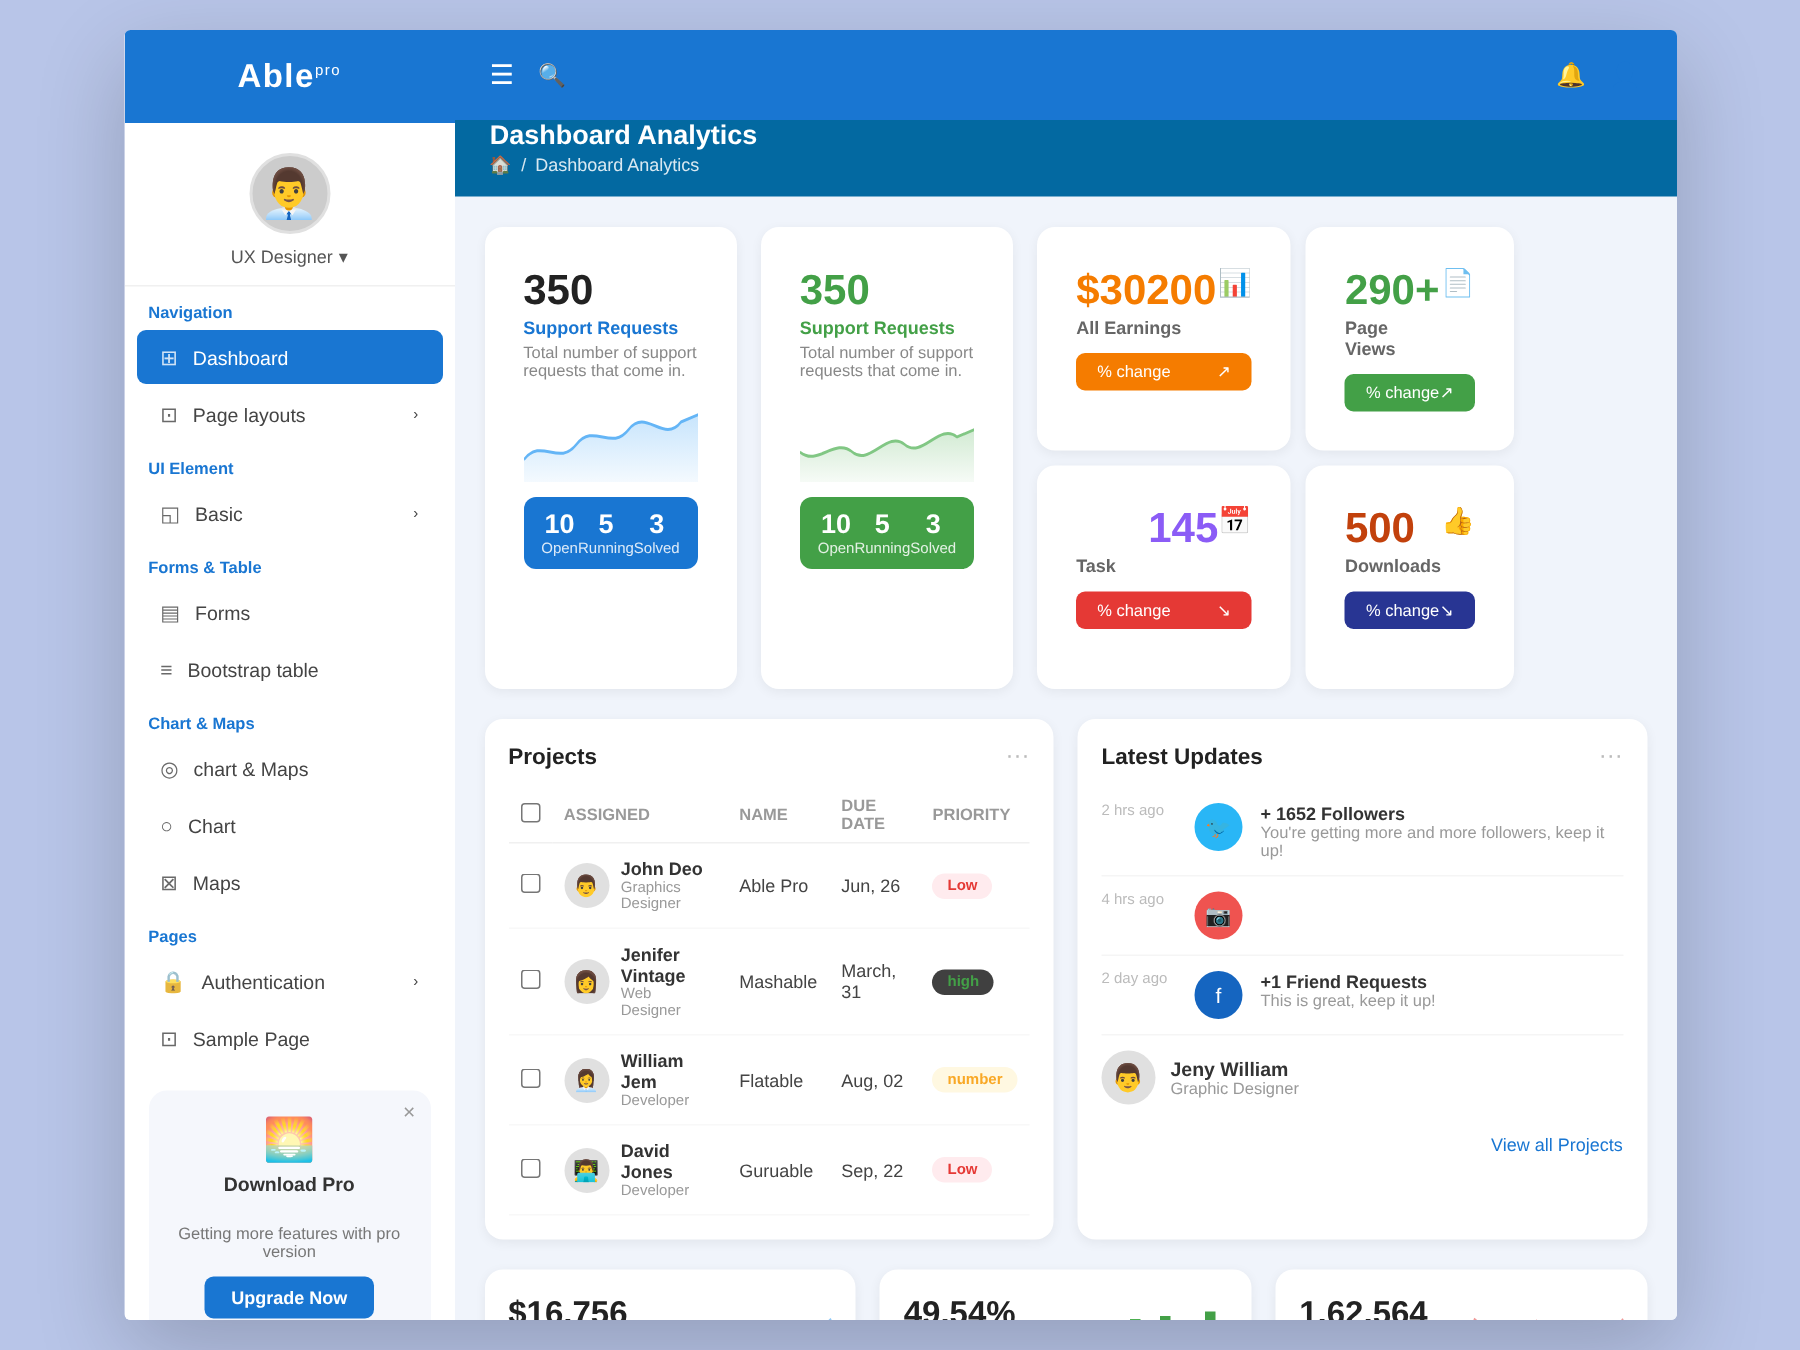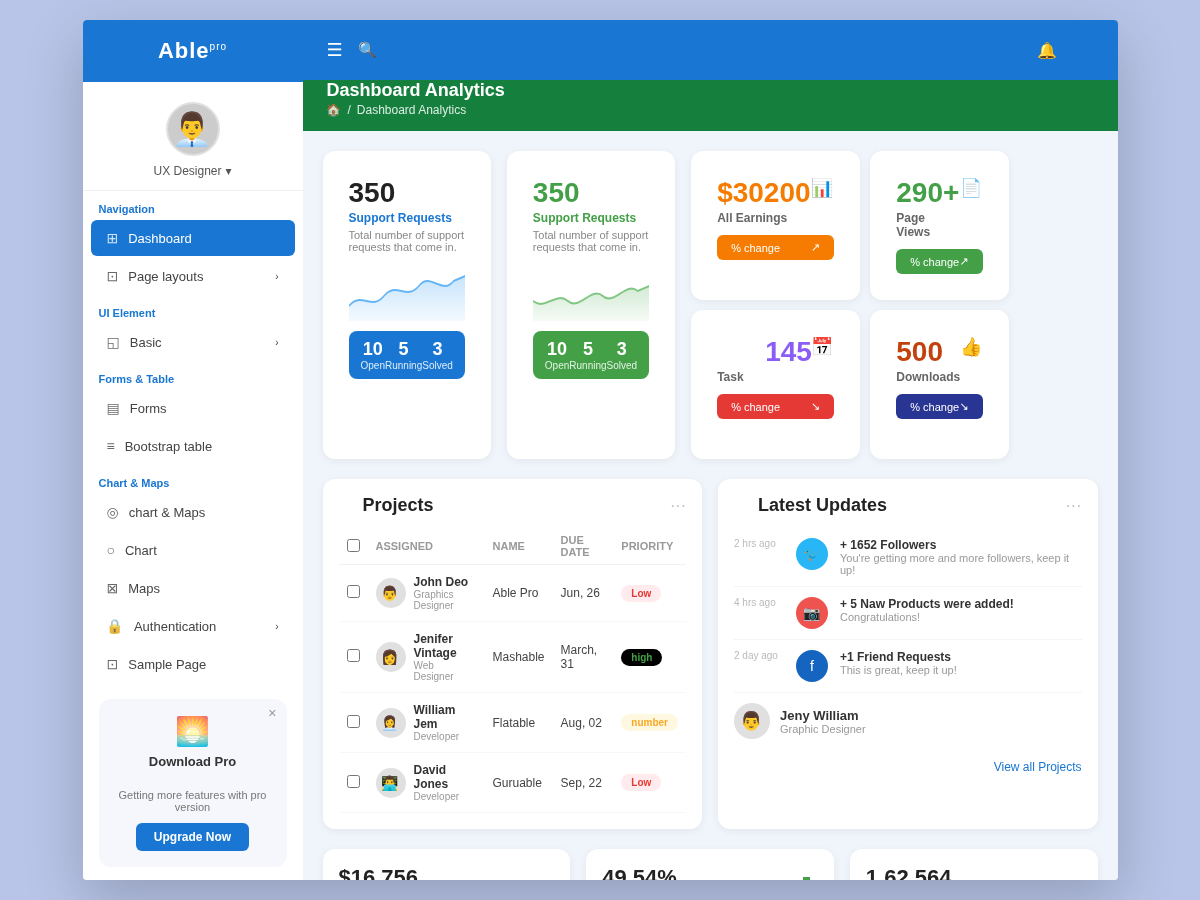--- a/index.html
+++ b/index.html
@@ -145,21 +145,21 @@
       padding: 0 24px;
       height: 60px;
       gap: 16px;
     }
     .topbar-menu-btn { color: #fff; font-size: 18px; cursor: pointer; }
     .topbar-search { color: #fff; font-size: 15px; cursor: pointer; flex:1; }
     .topbar-icons { display: flex; gap: 16px; color: #fff; font-size: 16px; }
     .topbar-icons span { cursor: pointer; }
     
     .breadcrumb-bar {
-      background: #15803d;
+      background: #0369a1;
       padding: 0 24px 14px;
       color: #fff;
     }
     .breadcrumb-title { font-size: 18px; font-weight: 600; }
     .breadcrumb-path { font-size: 12px; opacity: 0.85; display: flex; align-items: center; gap: 6px; margin-top: 2px; }
     
     .content-area {
       flex: 1;
       overflow-y: auto;
       padding: 20px;
@@ -234,21 +234,21 @@
       border-radius: 12px;
       box-shadow: 0 2px 8px rgba(0,0,0,0.06);
       padding: 16px;
     }
     .panel-header {
       display: flex;
       justify-content: space-between;
       align-items: center;
       margin-bottom: 12px;
     }
-    .panel-title { font-size: 18px; font-weight: 600; color: #222; margin-left: 24px; }
+    .panel-title { font-size: 15px; font-weight: 600; color: #222; }
     .panel-dots { color: #bbb; font-size: 16px; cursor: pointer; }
     
     .projects-table { width: 100%; border-collapse: collapse; }
     .projects-table th {
       text-align: left;
       font-size: 11px;
       color: #999;
       font-weight: 600;
       padding: 6px 8px;
       border-bottom: 1px solid #f0f0f0;
@@ -269,21 +269,21 @@
     .person-name { font-weight: 600; font-size: 12px; color: #333; }
     .person-role { font-size: 10px; color: #999; }
     .priority-badge {
       display: inline-block;
       padding: 3px 10px;
       border-radius: 12px;
       font-size: 10px;
       font-weight: 600;
     }
     .priority-low { background: #ffebee; color: #e53935; }
-    .priority-high { background: #000000; color: #43a047; }
+    .priority-high { background: #404040; color: #43a047; }
     .priority-medium { background: #fff8e1; color: #f9a825; }
     
     .update-item {
       display: flex;
       gap: 12px;
       padding: 10px 0;
       border-bottom: 1px solid #f5f5f5;
       align-items: flex-start;
     }
     .update-time { font-size: 10px; color: #bbb; white-space: nowrap; min-width: 50px; }
@@ -407,20 +407,21 @@
     </div>
     <div class="sidebar-item">
       <span class="icon">○</span>
       <span>Chart</span>
     </div>
     <div class="sidebar-item">
       <span class="icon">⊠</span>
       <span>Maps</span>
     </div>
 
+    <div class="sidebar-section-label">Pages</div>
     <div class="sidebar-item">
       <span class="icon">🔒</span>
       <span>Authentication</span>
       <span class="chevron">›</span>
     </div>
     <div class="sidebar-item">
       <span class="icon">⊡</span>
       <span>Sample Page</span>
     </div>
 
@@ -689,24 +690,20 @@
     <span class="update-time">2 hrs ago</span>
     <div class="update-icon-circle" style="background:#29b6f6">🐦</div>
     <div>
       <div class="update-text-main">+ 1652 Followers</div>
       <div class="update-text-sub">You're getting more and more followers, keep it up!</div>
     </div>
   </div>
               <div class="update-item">
     <span class="update-time">4 hrs ago</span>
     <div class="update-icon-circle" style="background:#ef5350">📷</div>
-    <div>
-      <div class="update-text-main">+ 5 Naw Products were added!</div>
-      <div class="update-text-sub">Congratulations!</div>
-    </div>
   </div>
               <div class="update-item">
     <span class="update-time">2 day ago</span>
     <div class="update-icon-circle" style="background:#1565c0">f</div>
     <div>
       <div class="update-text-main">+1 Friend Requests</div>
       <div class="update-text-sub">This is great, keep it up!</div>
     </div>
   </div>
             </div>

